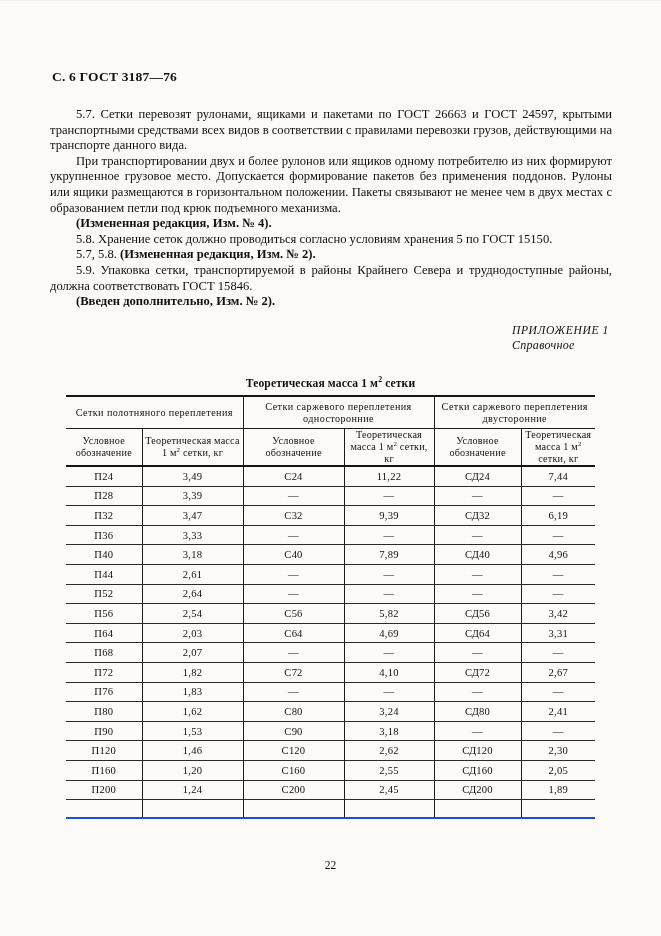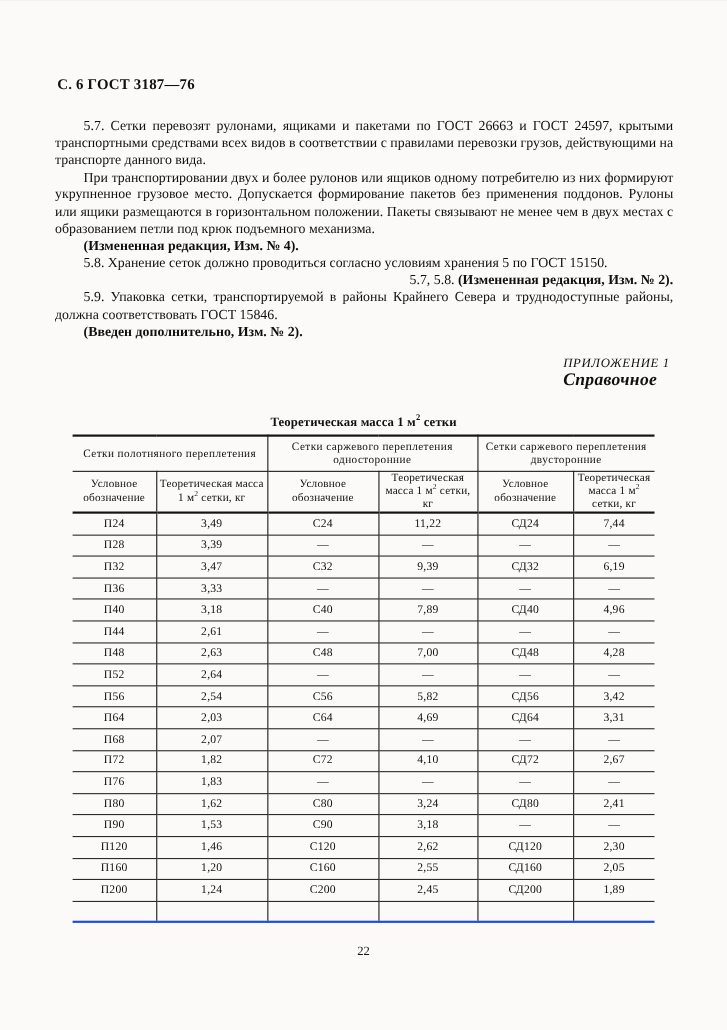--- a/index.html
+++ b/index.html
@@ -38,39 +38,38 @@
   }
   .para {
     margin: 0 0 0 0;
     font-size: 12.6px;
     line-height: 15.6px;
     text-align: justify;
     text-indent: 26px;
     hyphens: none;
   }
   .para.bold { font-weight: bold; text-align: left; }
-  .para.mixed { text-align: right; }
+  .para.mixed { text-align: left; }
   .para.mixed b { font-weight: bold; }
 
   
   .appendix {
     position: absolute;
     right: 52px;
     top: 322px;
     text-align: left;
     font-style: italic;
     font-size: 11.6px;
     line-height: 15px;
     letter-spacing: 0.6px;
   }
   .appendix .ap-sub {
-    font-size: 16px;
+    font-size: 12px;
     letter-spacing: 0.3px;
     display: block;
-    font-weight: bold;
   }
 
   
   .table-title {
     position: absolute;
     left: 66px;
     width: 529px;
     top: 376px;
     text-align: center;
     font-size: 11.6px;
@@ -238,28 +237,20 @@
         </tr>
         <tr>
           <td>П44</td>
           <td>2,61</td>
           <td class="dash">—</td>
           <td class="dash">—</td>
           <td class="dash">—</td>
           <td class="dash">—</td>
         </tr>
         <tr>
-          <td>П48</td>
-          <td>2,63</td>
-          <td>С48</td>
-          <td>7,00</td>
-          <td>СД48</td>
-          <td>4,28</td>
-        </tr>
-        <tr>
           <td>П52</td>
           <td>2,64</td>
           <td class="dash">—</td>
           <td class="dash">—</td>
           <td class="dash">—</td>
           <td class="dash">—</td>
         </tr>
         <tr>
           <td>П56</td>
           <td>2,54</td>

